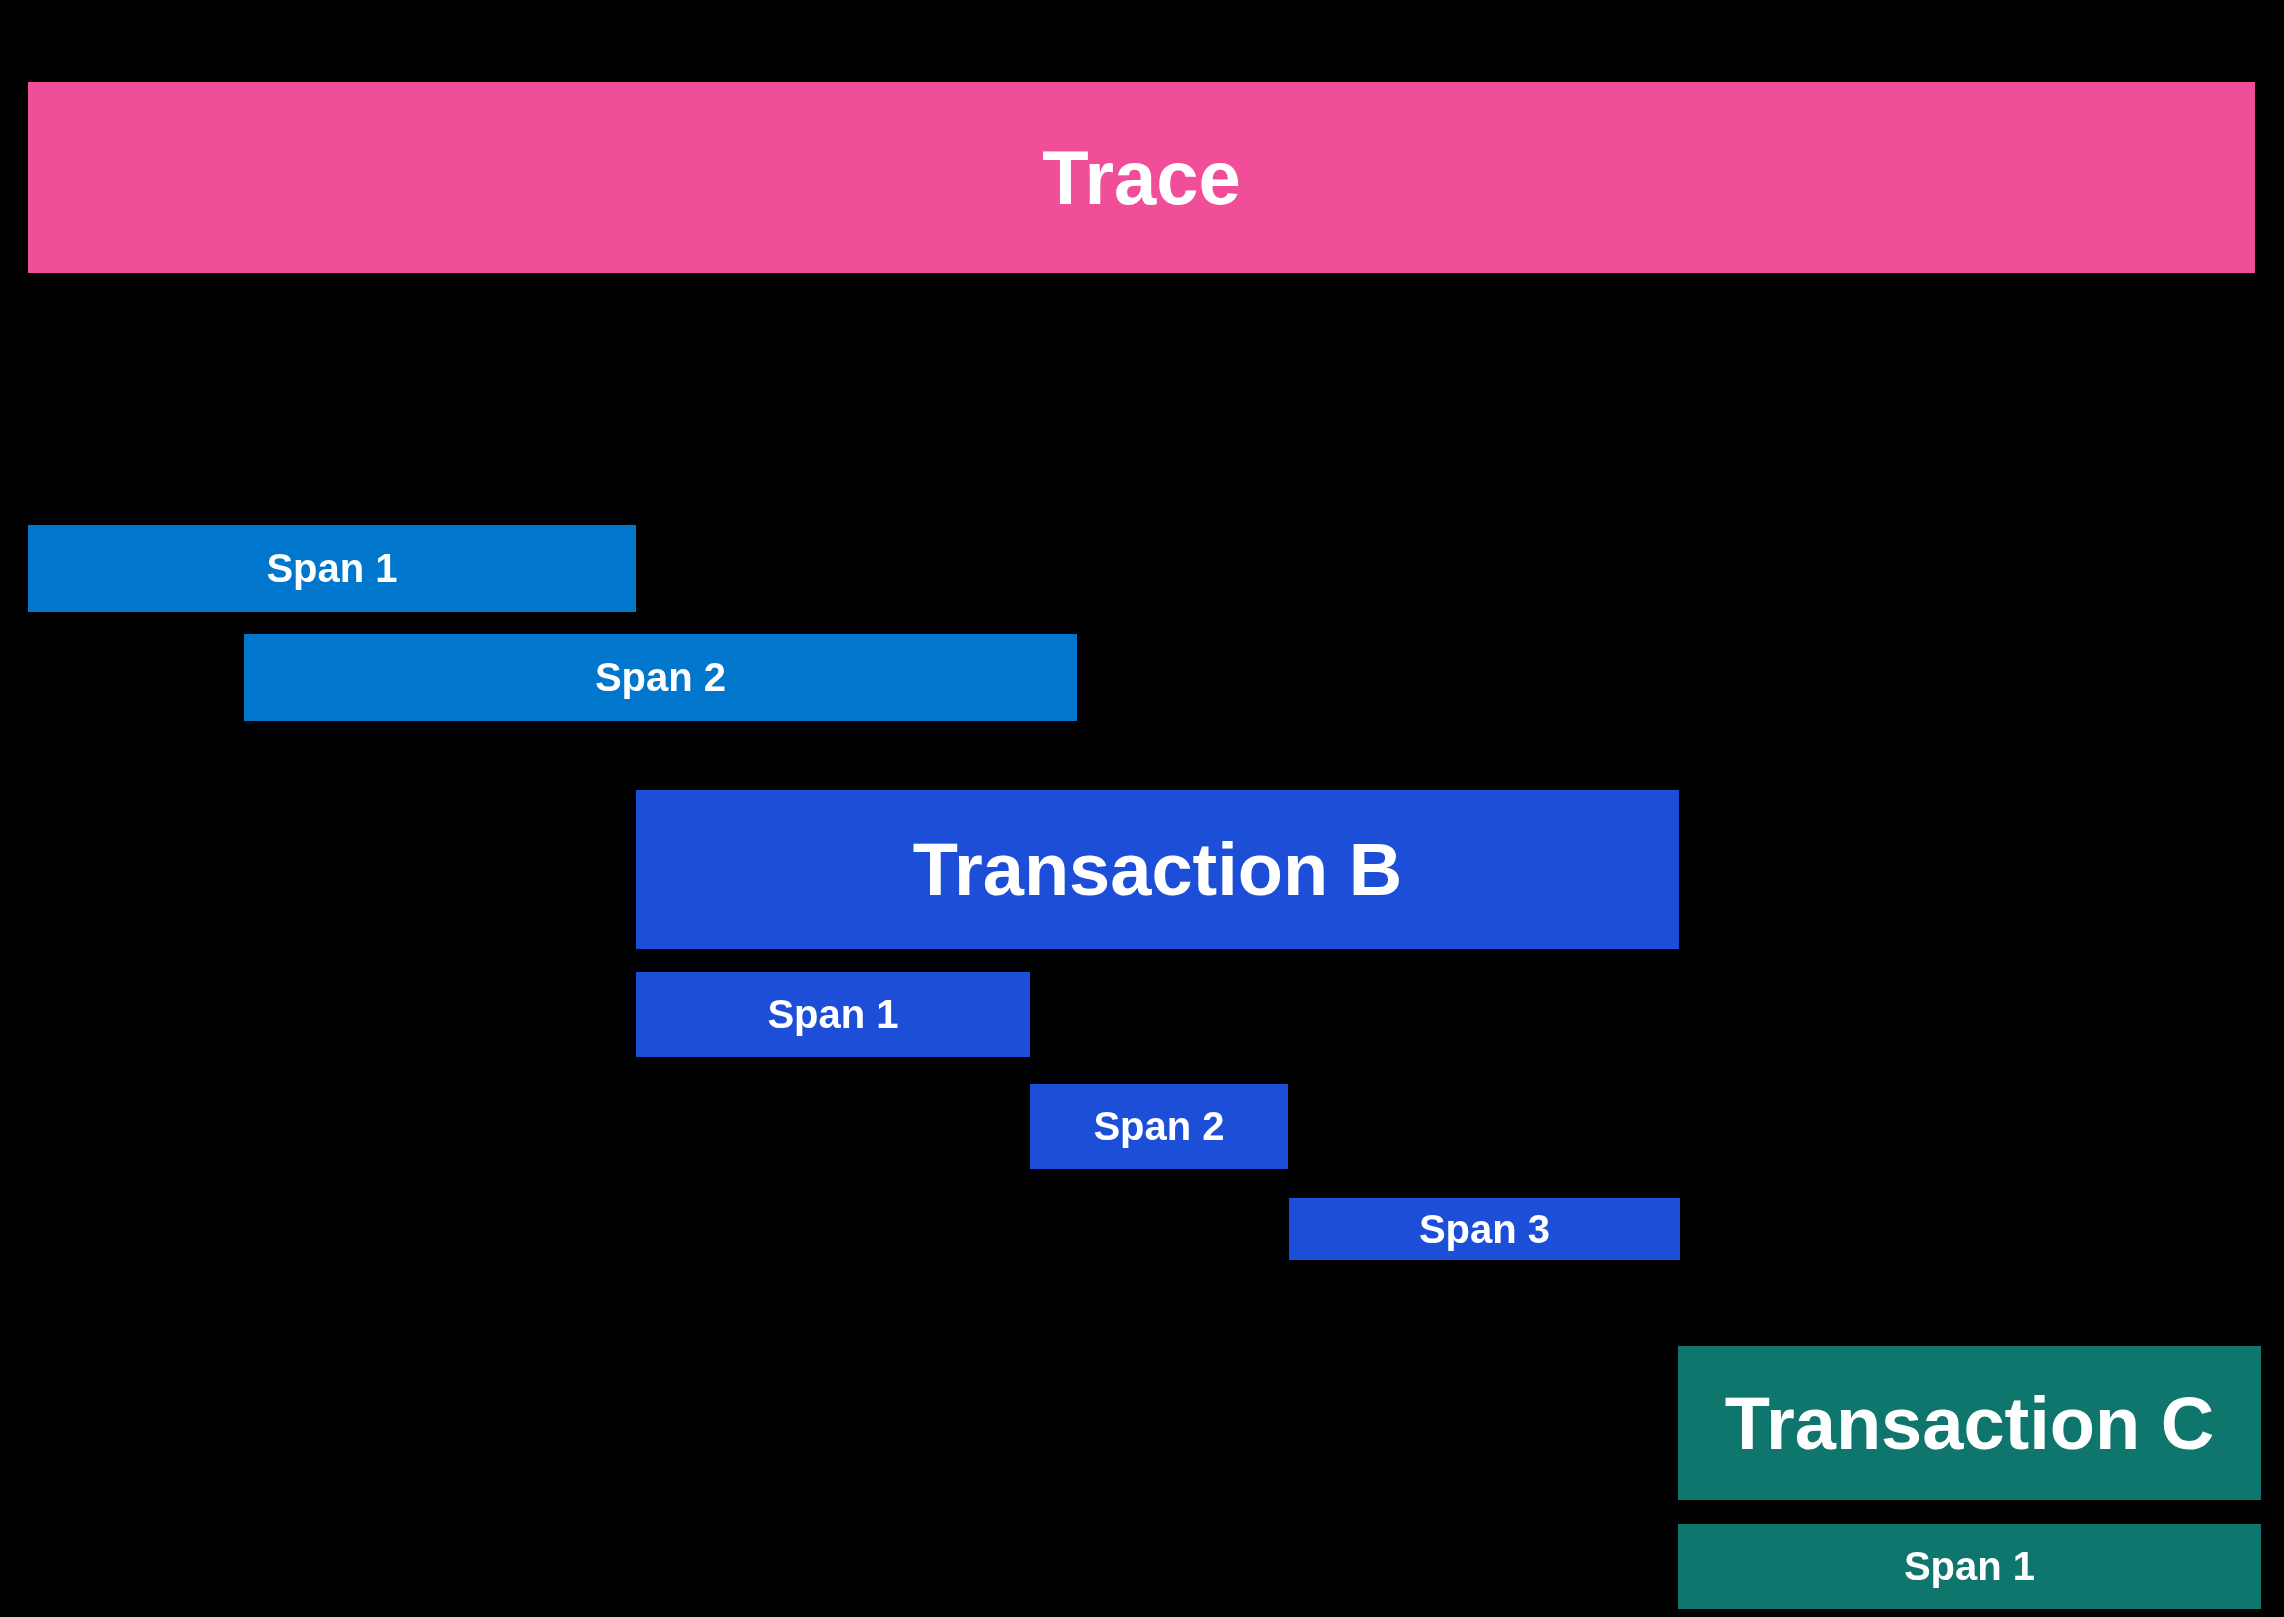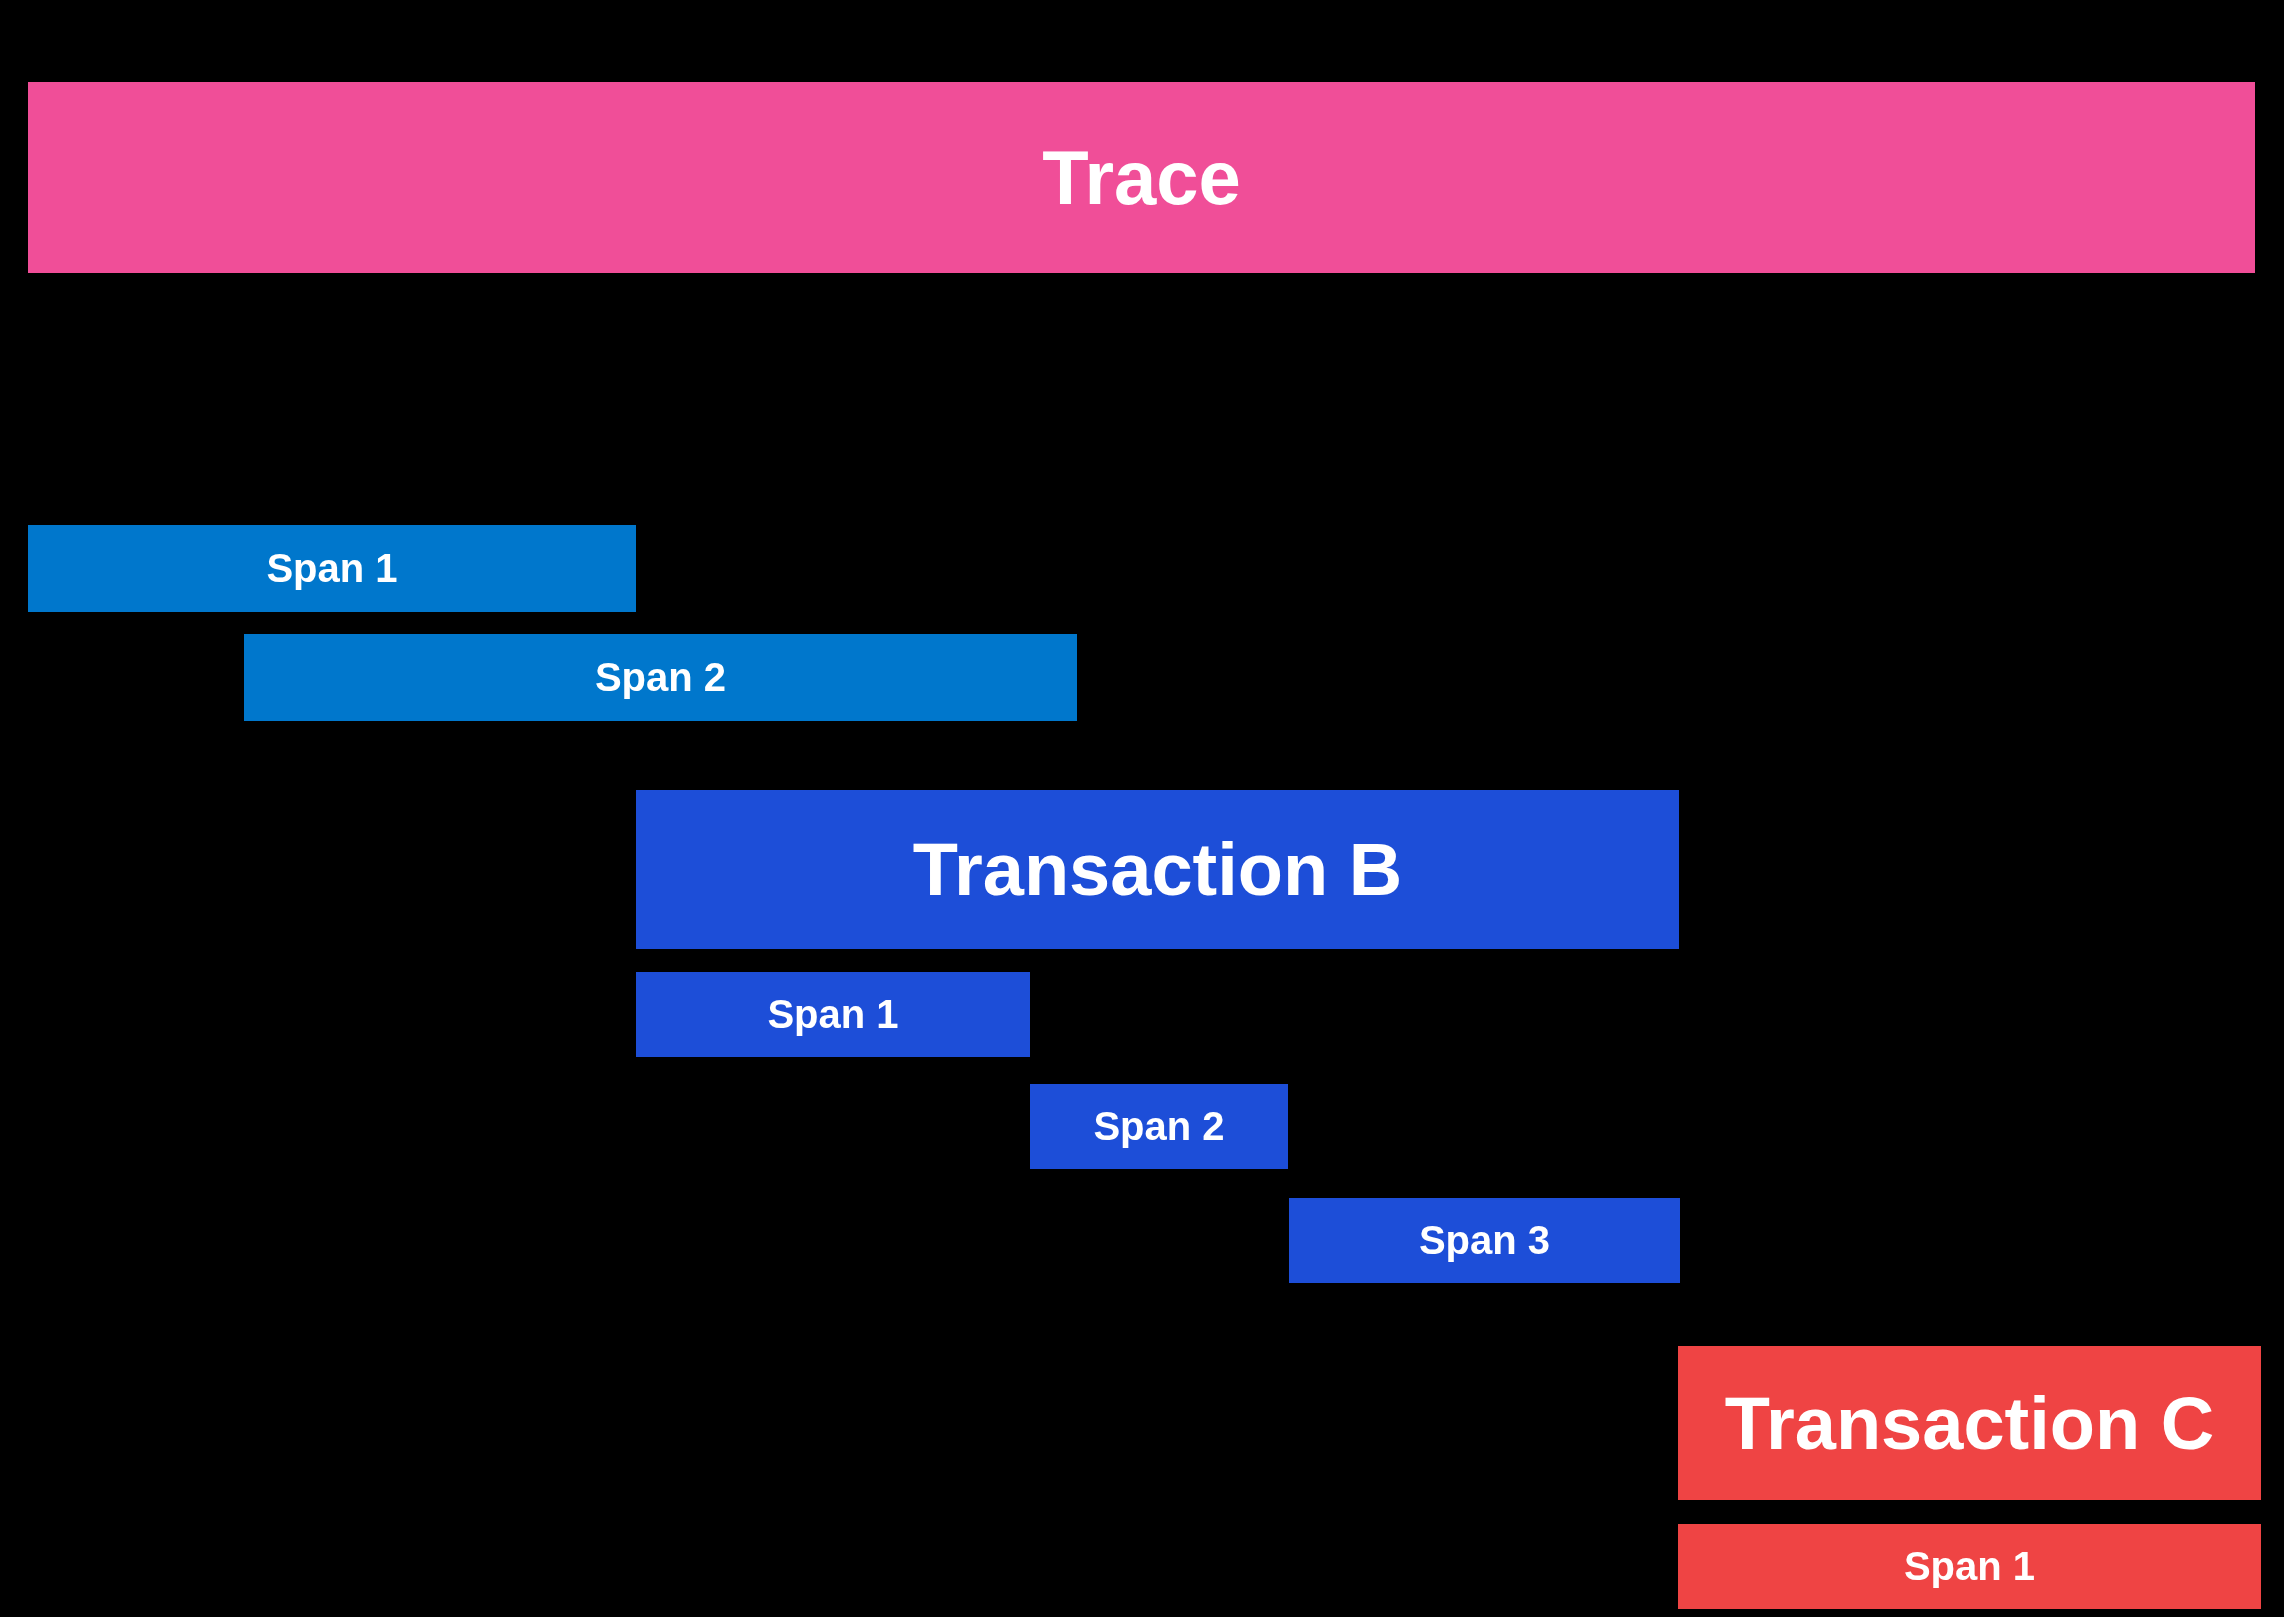--- a/index.html
+++ b/index.html
@@ -25,31 +25,31 @@
     font-weight: 600;
     white-space: nowrap;
   }
   .lvl-trace { font-size: 76px; }
   .lvl-tx    { font-size: 74px; }
   .lvl-span  { font-size: 40px; }
 
   .c-pink   { background: #F04E98; }
   .c-blue   { background: #0077CC; }
   .c-teal   { background: #1d4ed8; }
-  .c-yellow { background: #ef4444; }
+  .c-yellow { background: #0f766e; }
 
   
   .pos-trace    { left: 28px;   top: 50px;   width: 2227px; height: 191px; }
   .pos-txa      { left: 28px;   top: 312px;  width: 1049px; height: 156px; }
   .pos-txa-s1   { left: 28px;   top: 493px;  width: 608px;  height: 87px; }
   .pos-txa-s2   { left: 244px;  top: 602px;  width: 833px; height: 87px; }
   .pos-txb      { left: 636px;  top: 758px;  width: 1043px; height: 159px; }
   .pos-txb-s1   { left: 636px;  top: 940px; width: 394px;  height: 85px; }
   .pos-txb-s2   { left: 1030px; top: 1052px; width: 258px;  height: 85px; }
-  .pos-txb-s3   { left: 1289px; top: 1166px; width: 391px;  height: 85px; }
+  .pos-txb-s3   { left: 1289px; top: 1166px; width: 391px;  height: 62px; }
   .pos-txc      { left: 1678px; top: 1314px; width: 583px;  height: 154px; }
   .pos-txc-s1   { left: 1678px; top: 1492px; width: 583px;  height: 85px; }
 </style>
 </head>
 <body>
 
 <div class="canvas">
 
   <div class="bar lvl-trace c-pink pos-trace">Trace</div>
 

